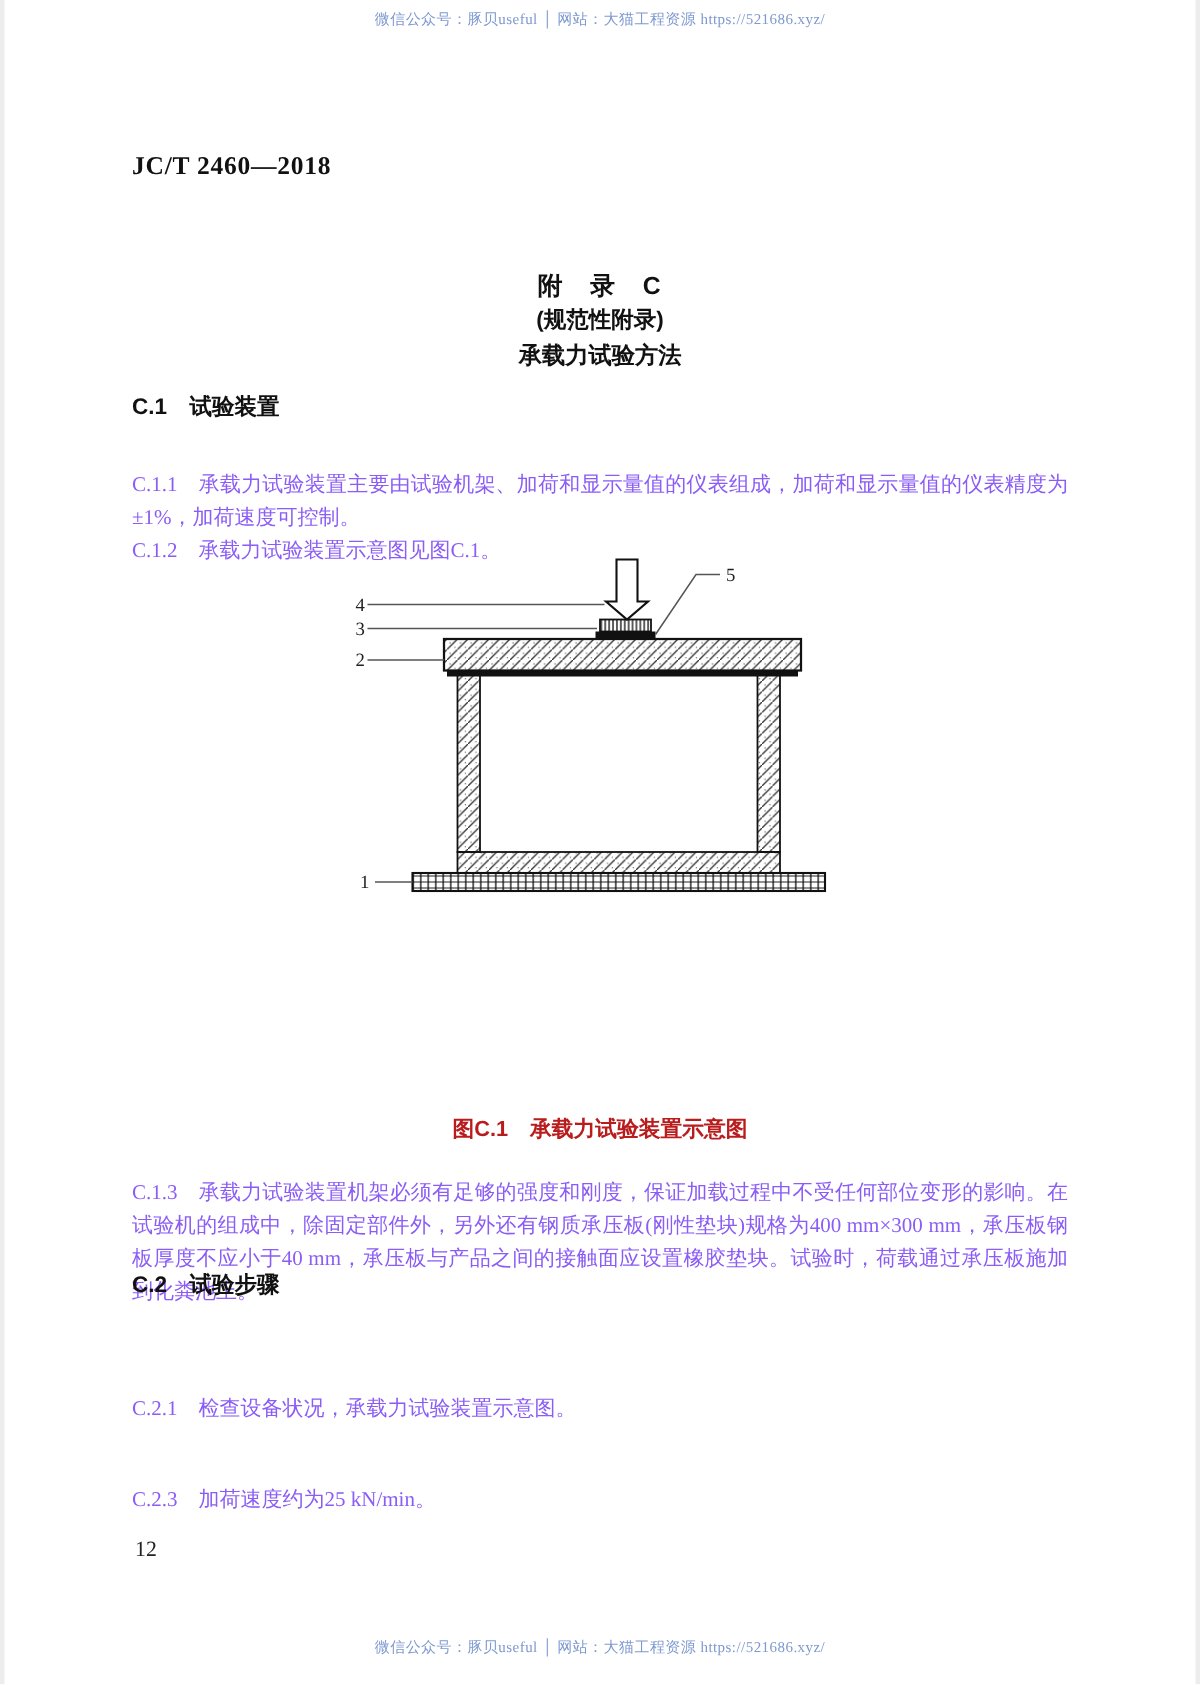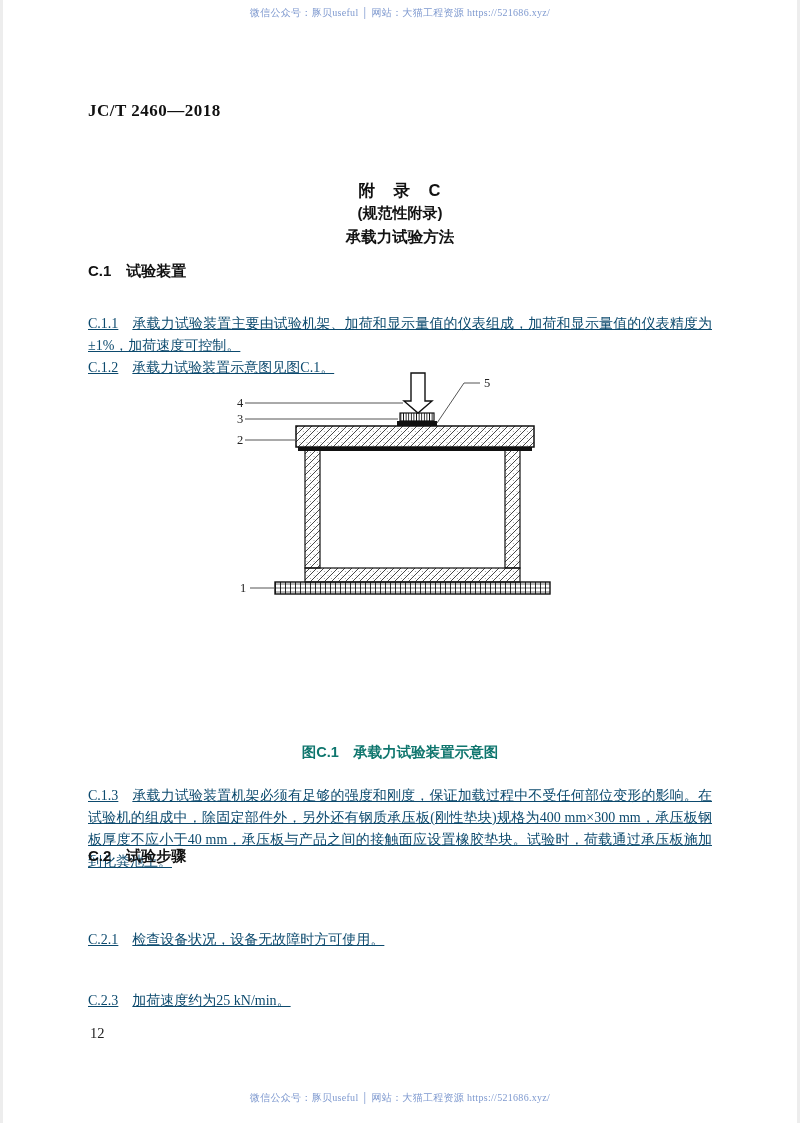--- a/index.html
+++ b/index.html
@@ -29,39 +29,39 @@
   .apdx-name{top:227px;font-size:15.5px;}
   .sec-heading{
     position:absolute;left:88px;
     font-family:"Liberation Sans",sans-serif;font-weight:bold;
     font-size:15px;color:#111;
   }
   .h-c1{top:262px;}
   .h-c2{top:847px;text-align:right;}
   .para{
     position:absolute;left:88px;width:624px;
-    font-size:14px;line-height:22px;text-align:justify;color:#0c4a6e;text-decoration:underline;
+    font-size:14px;line-height:22px;text-align:justify;color:#8b5cf6;
   }
   .para .lbl{margin-right:14px;}
   .p-c11{top:299px;}
   .p-c12{top:343px;}
   .p-c13{top:771px;}
   .p-c21{top:915px;}
   .p-c22{top:936px;}
   .p-c23{top:976px;}
   .p-c24{top:996px;}
   .figure-wrap{position:absolute;left:228px;top:370px;width:340px;height:235px;}
   .legend{
     position:absolute;left:110px;top:610px;
     font-size:14px;line-height:22px;color:#1c1c1c;
   }
   .fig-caption{
     position:absolute;left:0;top:743px;width:800px;text-align:center;
     font-family:"Liberation Sans",sans-serif;font-weight:bold;
-    font-size:14.5px;color:#0f766e;
+    font-size:14.5px;color:#b91c1c;
   }
   .page-number{position:absolute;left:90px;top:1025px;font-size:14.5px;color:#222;}
   svg text{font-family:"Liberation Serif",serif;font-size:12.5px;fill:#222;}
 </style>
 </head>
 <body>
 
 <div class="page">
 
   <div class="edge edge-left"></div>
@@ -127,21 +127,21 @@
     </svg>
   </div>
 
 
   <div class="fig-caption">图C.1　承载力试验装置示意图</div>
 
   <p class="para p-c13"><span class="lbl">C.1.3</span><span>承载力试验装置机架必须有足够的强度和刚度，保证加载过程中不受任何部位变形的影响。在试验机的组成中，除固定部件外，另外还有钢质承压板(刚性垫块)规格为400 mm×300 mm，承压板钢板厚度不应小于40 mm，承压板与产品之间的接触面应设置橡胶垫块。试验时，荷载通过承压板施加到化粪池上。</span></p>
 
   <div class="sec-heading h-c2">C.2　试验步骤</div>
 
-  <p class="para p-c21"><span class="lbl">C.2.1</span><span>检查设备状况，设备无故障时方可使用。</span></p>
+  <p class="para p-c21"><span class="lbl">C.2.1</span><span>检查设备状况，承载力试验装置示意图。</span></p>
 
 
   <p class="para p-c23"><span class="lbl">C.2.3</span><span>加荷速度约为25 kN/min。</span></p>
 
 
   <div class="page-number">12</div>
 
   <div class="watermark wm-bottom">微信公众号：豚贝useful │ 网站：大猫工程资源 https://521686.xyz/</div>
 
 </div>

